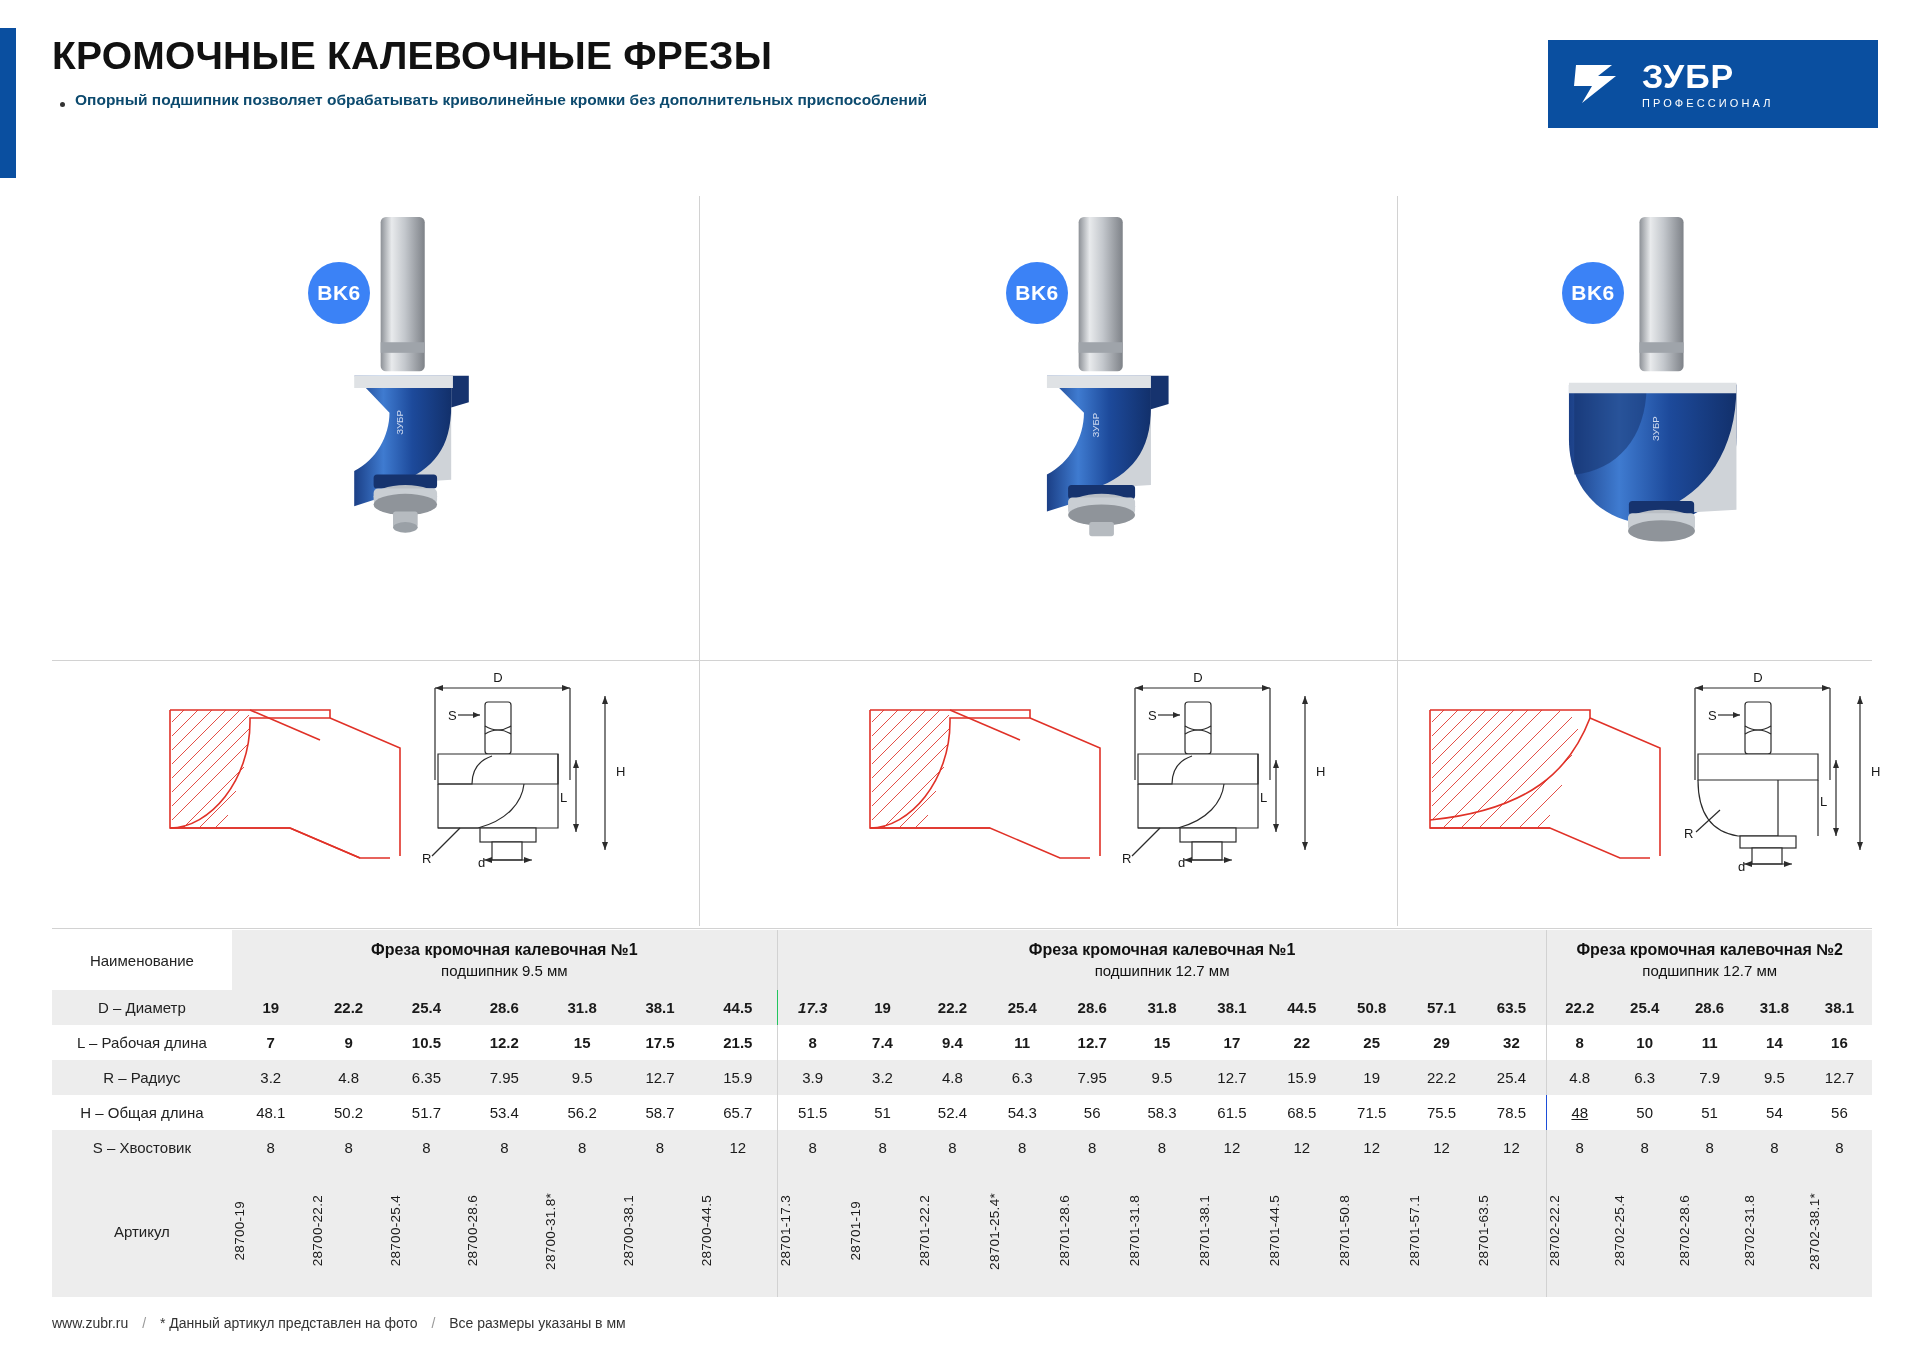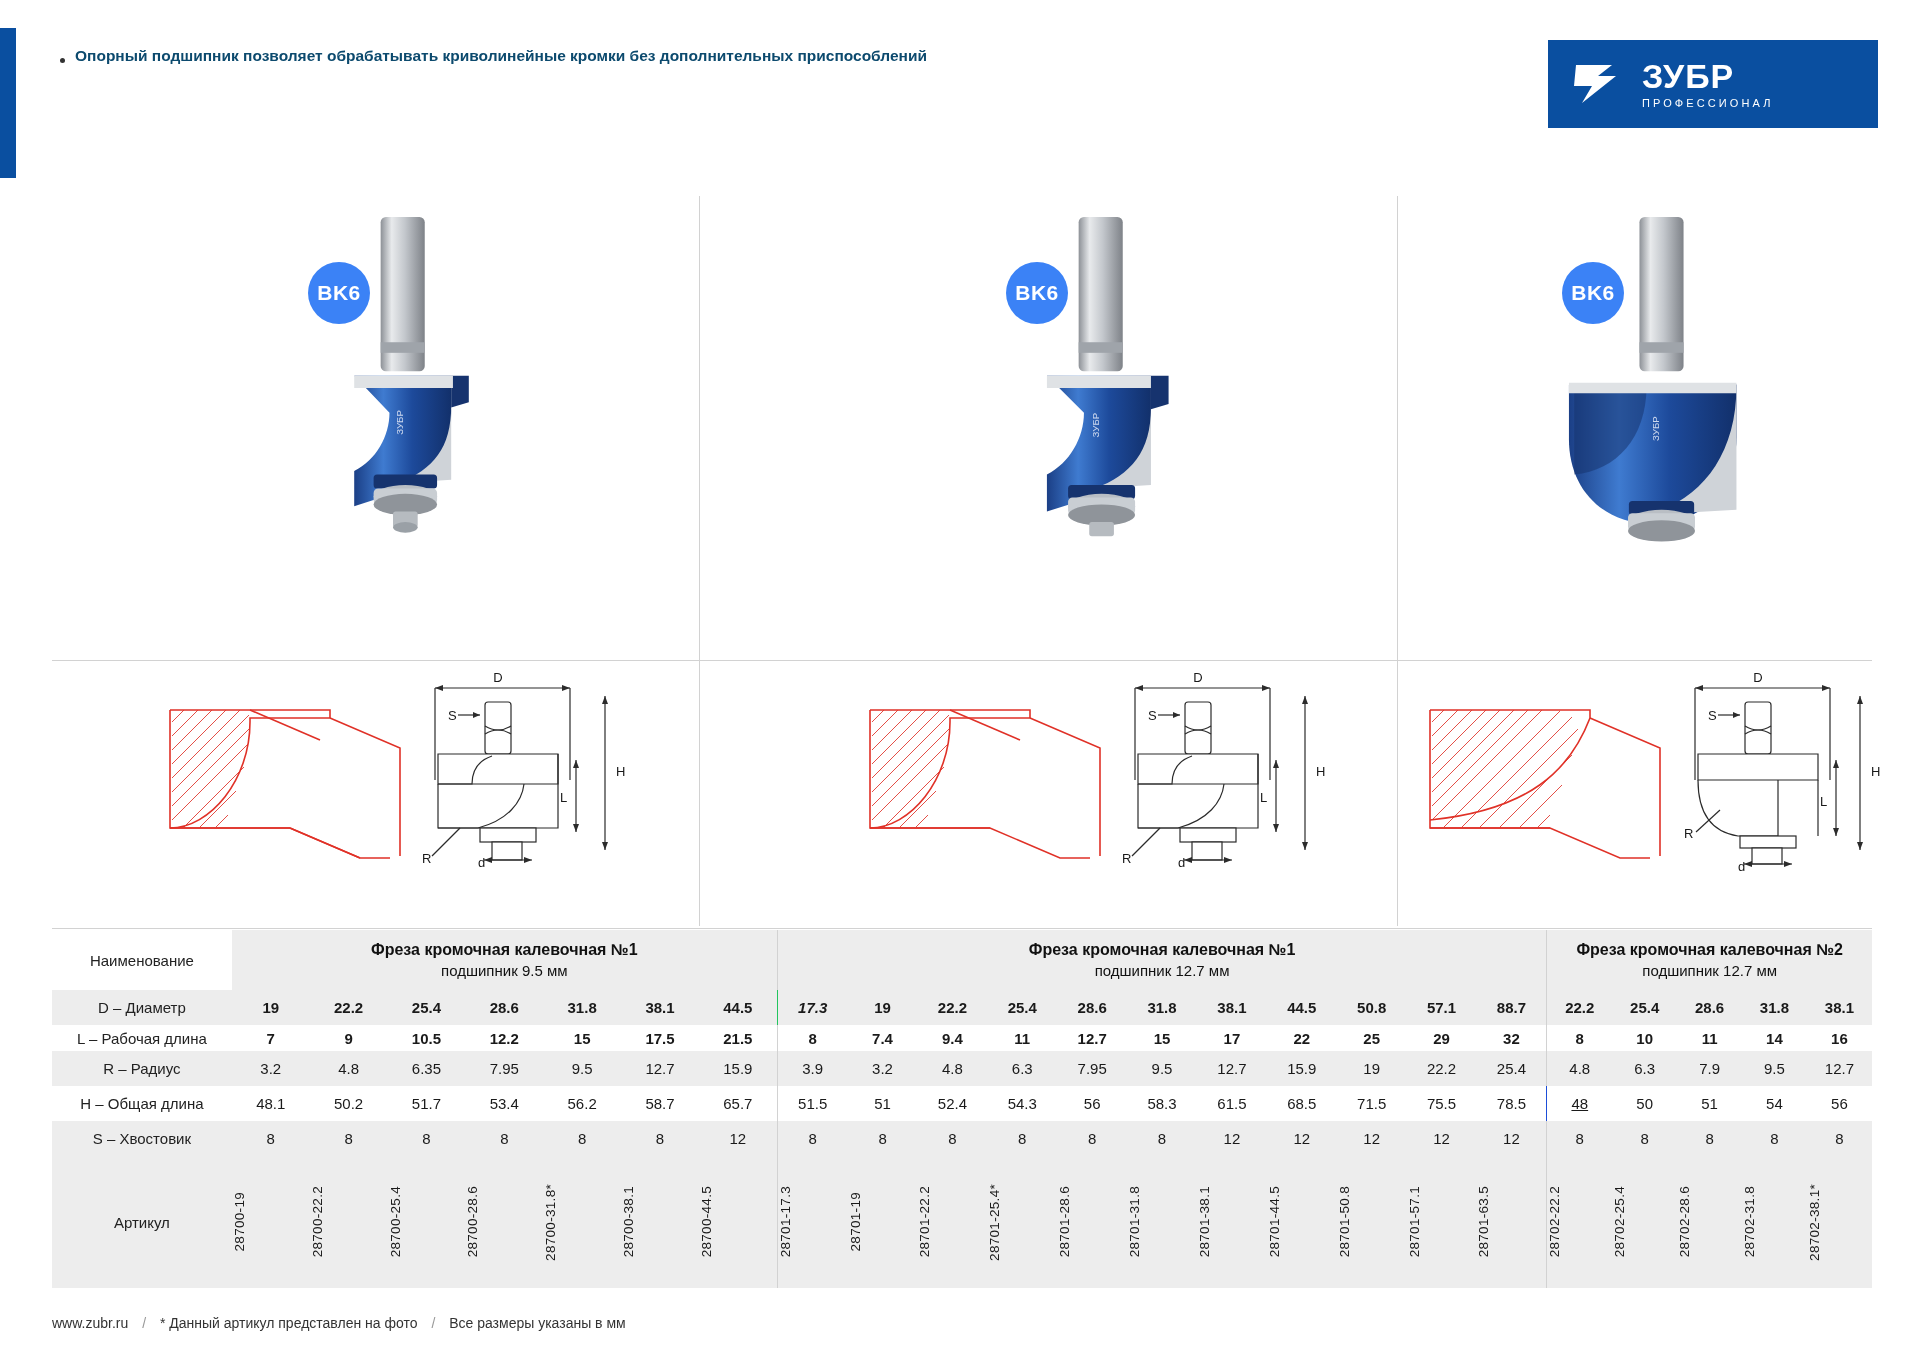--- a/index.html
+++ b/index.html
@@ -75,20 +75,21 @@
   .footer span.sep{color:#999;margin:0 10px;}
 </style>
 </head>
 <body>
 
 <div class="page">
 
   <div class="left-bar"></div>
 
   <div class="hdr">
+    <h1>КРОМОЧНЫЕ КАЛЕВОЧНЫЕ ФРЕЗЫ</h1>
     <div class="bullet">
       <span class="dot"></span>
       <span>Опорный подшипник позволяет обрабатывать криволинейные кромки без дополнительных приспособлений</span>
     </div>
   </div>
 
   <div class="logo">
     <div class="lmark">
       <svg width="58" height="50" viewBox="0 0 58 50">
         <polygon points="4,6 40,6 26,17 44,17 10,44 20,27 2,27" fill="#ffffff"></polygon>
@@ -409,29 +410,29 @@
       <td class="val-b" style="width:70px;border-left:1px solid #22c55e;font-style:italic;">17.3</td>
       <td class="val-b" style="width:70px;">19</td>
       <td class="val-b" style="width:70px;">22.2</td>
       <td class="val-b" style="width:70px;">25.4</td>
       <td class="val-b" style="width:70px;">28.6</td>
       <td class="val-b" style="width:70px;">31.8</td>
       <td class="val-b" style="width:70px;">38.1</td>
       <td class="val-b" style="width:70px;">44.5</td>
       <td class="val-b" style="width:70px;">50.8</td>
       <td class="val-b" style="width:70px;">57.1</td>
-      <td class="val-b" style="width:70px;">88.7</td>
+      <td class="val-b" style="width:70px;">63.5</td>
       <td class="val-b" style="width:65px;border-left:1px solid #d2d2d2;">22.2</td>
       <td class="val-b" style="width:65px;">25.4</td>
       <td class="val-b" style="width:65px;">28.6</td>
       <td class="val-b" style="width:65px;">31.8</td>
       <td class="val-b" style="width:65px;">38.1</td>
     </tr>
 
-    <tr style="height:26px;">
+    <tr style="height:35px;">
       <td class="rowlabel">L – Рабочая длина</td>
       <td class="val-b">7</td>
       <td class="val-b">9</td>
       <td class="val-b">10.5</td>
       <td class="val-b">12.2</td>
       <td class="val-b">15</td>
       <td class="val-b">17.5</td>
       <td class="val-b">21.5</td>
       <td class="val-b" style="border-left:1px solid #d2d2d2;">8</td>
       <td class="val-b">7.4</td>

